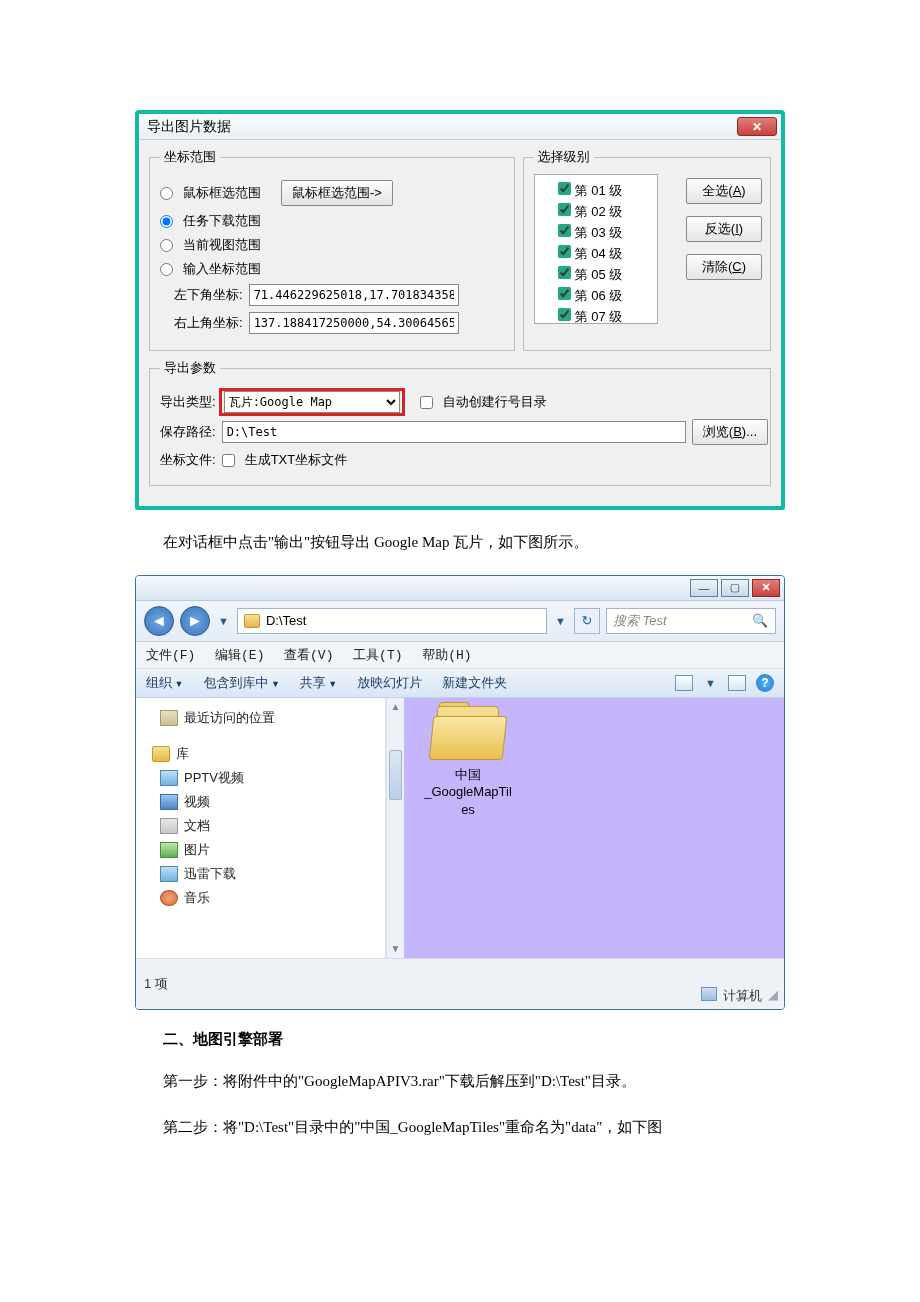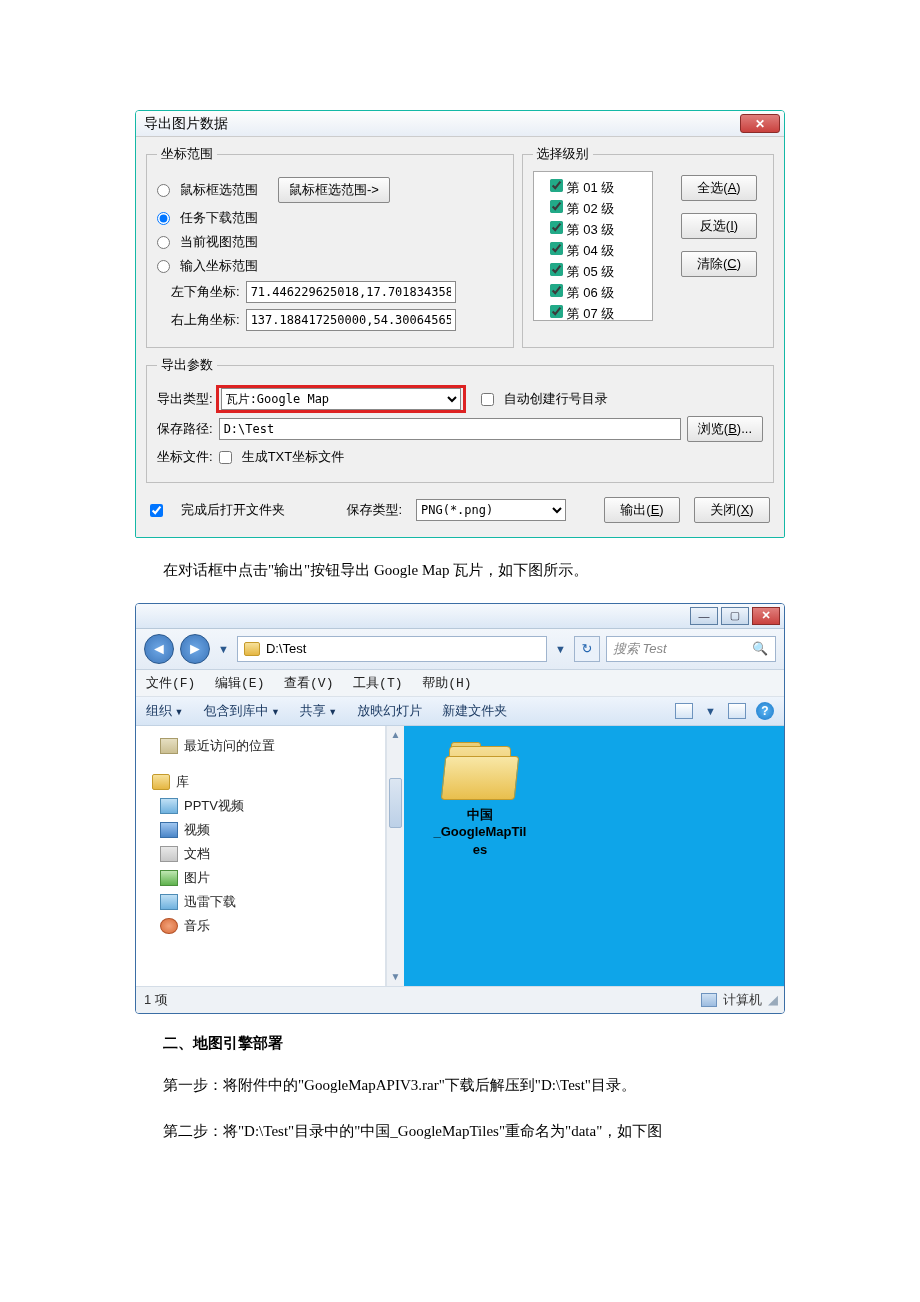--- a/index.html
+++ b/index.html
@@ -6,21 +6,21 @@
   body {
     margin: 0;
     padding: 110px 135px 40px 135px;
     background: #fff;
     font-family: "Microsoft YaHei", SimSun, sans-serif;
     font-size: 13px;
     color: #000;
     width: 920px;
   }
   .dialog {
-    border: 1px solid #14b8a6;
+    border: 4px solid #14b8a6;
     background: #f0f0f0;
     border-radius: 4px 4px 2px 2px;
     overflow: hidden;
   }
   .titlebar {
     background: linear-gradient(#fdfdfd, #e8eef6);
     border-bottom: 1px solid #ccc;
     display: flex;
     justify-content: space-between;
     align-items: center;
@@ -32,37 +32,37 @@
     background: linear-gradient(#e07f7c, #c9413e);
     border: 1px solid #8b2c29;
     border-radius: 3px;
     display:flex; align-items:center; justify-content:center;
     color:#fff; font-weight:bold; font-size:12px;
   }
   .dialog-body { padding: 8px 10px 12px 10px; background: #f0f0f0;}
   fieldset {
     border: 1px solid #bfbfbf;
     margin: 0 0 8px 0;
-    padding: 8px 10px 10px 10px;
+    padding: 8px 2px 10px 10px;
     background: #f0f0f0;
   }
   legend { padding: 0 4px; font-size: 13px;}
   .cols { display:flex; gap:8px; }
   .cols fieldset { flex:1; }
   .row { display:flex; align-items:center; margin:6px 0; gap:6px; font-size:13px; }
   input[type=radio], input[type=checkbox]{ margin:0 4px 0 0; }
   input[type=text] {
     border:1px solid #888; background:#fff; font-family: "Microsoft YaHei", monospace;
     font-size:12px; padding:2px 4px; height:22px;
   }
   .btn {
     border:1px solid #888; background:linear-gradient(#fdfdfd,#e4e4e4);
     padding:3px 10px; font-size:13px; border-radius:2px; min-width:76px; text-align:center;
   }
-  .levels-list label { display:block; margin:3px 8px; }
+  .levels-list label { display:block; margin:3px 15px; }
   .levels-list input[type=checkbox]{ accent-color:#2a8; }
   .levels-side { display:flex; flex-direction:column; gap:12px; padding:4px 6px; }
   .scrollbox {
     border:1px solid #aaa; background:#fff; height:150px; overflow:hidden;
     padding:4px 8px; flex:1;
   }
   select {
     border:1px solid #888; background:#fff; font-size:12px; height:22px;
     font-family: "Microsoft YaHei", monospace;
   }
@@ -121,31 +121,31 @@
   .ico.recent{background:linear-gradient(#e6dfc2,#cbbf92);border:1px solid #a89b6a;}
   .ico.lib{background:linear-gradient(#f7e19a,#e5b642);border:1px solid #c59a2b;border-radius:2px;}
   .ico.vid{background:linear-gradient(#9fc6f0,#4b86c8);border:1px solid #396fa8;}
   .ico.pic{background:linear-gradient(#bfe7b2,#5fb24d);border:1px solid #4a8f3c;}
   .ico.doc{background:linear-gradient(#e8e8e8,#c8c8c8);border:1px solid #999;}
   .ico.dl{background:linear-gradient(#bfe0f5,#6fb1de);border:1px solid #4d8bb5;}
   .ico.mus{background:radial-gradient(#f2a27a,#d86b3a);border:1px solid #b24f24;border-radius:50%;}
   .scroll-rail{width:18px;background:#eef1f5;border-left:1px solid #dbe2ea;position:relative;}
   .thumb{position:absolute;left:2px;right:2px;top:52px;height:50px;background:linear-gradient(#dce6f2,#bcd0e7);border:1px solid #9fb6d0;border-radius:2px;}
   .sarrow{position:absolute;left:0;right:0;height:18px;display:flex;align-items:center;justify-content:center;color:#6a88a9;font-size:10px;}
-  .files{flex:1; padding:16px; background:#0ea5e9;font-weight:bold;}
+  .files{flex:1; padding:4px; background:#c4b5fd;}
   .folder-big{display:flex;flex-direction:column;align-items:center;width:120px;gap:6px;}
   .folder-img{width:74px;height:58px;position:relative;}
   .folder-back{position:absolute;left:6px;top:4px;right:6px;bottom:0;background:linear-gradient(#f5df97,#e3b53e);border:1px solid #c59a2b;border-radius:4px;}
   .folder-tab{position:absolute;left:8px;top:0;width:30px;height:10px;background:#ebcf7a;border:1px solid #c59a2b;border-radius:3px 3px 0 0;}
   .folder-front{position:absolute;left:0;top:14px;right:0;bottom:0;background:linear-gradient(#f8e7a6,#e9bf4d);border:1px solid #c59a2b;border-radius:4px;transform:skewX(-6deg);}
   .folder-label{text-align:center;font-size:13px;line-height:1.35;}
   .detailbar{background:linear-gradient(#f4f8fd,#e4edf7);border-top:1px solid #cdd9e7;padding:8px 10px;display:flex;align-items:center;gap:12px;}
   .detailbar .mini{width:44px;height:34px;background:linear-gradient(#f5df97,#e3b53e);border:1px solid #c59a2b;border-radius:3px;}
   .statusbar{background:#eef2f6;border-top:1px solid #d4dde7;padding:4px 8px;display:flex;align-items:center;justify-content:space-between;font-size:13px;color:#333;}
-  .statusbar .comp{display:flex;align-items:center;gap:6px;}
+  .statusbar .comp{display:flex;align-items:flex-start;gap:6px;margin-top:24px;}
   .compico{width:16px;height:14px;background:linear-gradient(#cfe1f3,#9cbce0);border:1px solid #6d93be;}
   .grip{color:#9ab;letter-spacing:-2px;}
   u{text-decoration:underline;}
 </style>
 </head>
 <body>
 
 <div class="dialog">
   <div class="titlebar">
     <span>导出图片数据</span>
@@ -200,52 +200,40 @@
           <span class="btn">清除(<u>C</u>)</span>
         </div>
       </fieldset>
     </div>
 
     <fieldset>
       <legend>导出参数</legend>
       <div class="row">
         <span>导出类型:</span>
         <span class="redbox">
-          <select style="width:240px">
+          <select style="width:176px">
             <option>瓦片:Google Map</option>
           </select>
         </span>
         <span style="width:6px"></span>
         <input type="checkbox" style="">
         <span>自动创建行号目录</span>
       </div>
       <div class="row">
         <span>保存路径:</span>
         <input type="text" style="flex: 1 1 0%;" value="D:\Test">
         <span class="btn">浏览(<u>B</u>)...</span>
       </div>
       <div class="row">
         <span>坐标文件:</span>
         <input type="checkbox" style="">
         <span>生成TXT坐标文件</span>
       </div>
     </fieldset>
 
-    <div class="bottom-row">
-      <input type="checkbox" checked="" style="">
-      <span>完成后打开文件夹</span>
-      <span class="spacer"></span>
-      <span>保存类型:</span>
-      <select style="width:150px">
-        <option>PNG(*.png)</option>
-      </select>
-      <span style="width:10px"></span>
-      <span class="btn">输出(<u>E</u>)</span>
-      <span class="btn">关闭(<u>X</u>)</span>
-    </div>
   </div>
 </div>
 
 <p class="para">在对话框中点击"输出"按钮导出 Google Map 瓦片，如下图所示。</p>
 
 <div class="explorer">
   <div class="ex-top">
     <div class="winbtn">—</div>
     <div class="winbtn">▢</div>
     <div class="winbtn close">✕</div>

